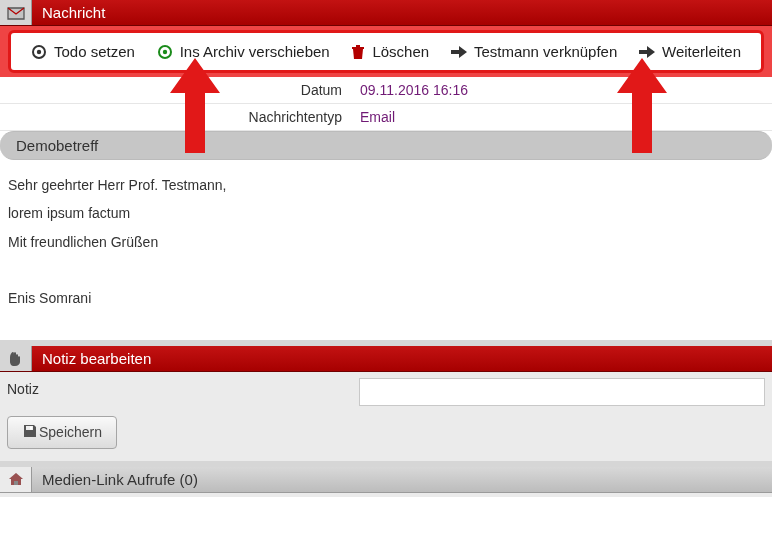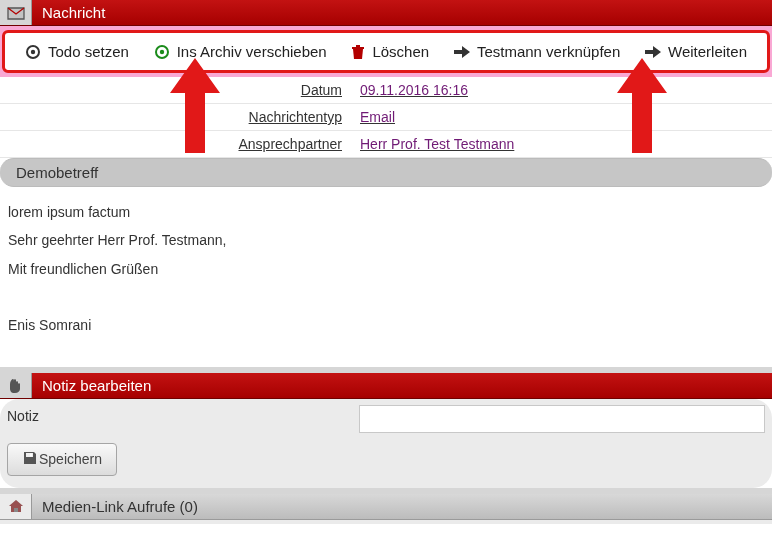--- a/index.html
+++ b/index.html
@@ -32,22 +32,22 @@
     color: #555;
     border-right: 1px solid #999;
   }
   .section-header .header-title {
     padding-left: 10px;
     font-size: 15px;
   }
 
   
   .toolbar-wrap {
-    background: #f9a8d4;
-    padding: 4px 2px;
+    background: #ef4444;
+    padding: 4px 8px;
   }
   .toolbar {
     border: 3px solid #e11818;
     border-radius: 6px;
     display: flex;
     align-items: center;
     justify-content: space-between;
     padding: 10px 20px;
     background: #fff;
   }
@@ -62,21 +62,20 @@
   .tb-item svg { display: block; }
 
   
   .meta {
     background: #fff;
   }
   .meta-row {
     display: flex;
     align-items: center;
     border-bottom: 1px solid #e6e6e6;
-    text-decoration: underline;
   }
   .meta-label {
     width: 352px;
     text-align: right;
     padding: 5px 10px 5px 0;
     color: #333;
   }
   .meta-value {
     flex: 1;
     padding: 5px 8px;
@@ -101,21 +100,20 @@
     font-size: 14px;
     line-height: 1.6;
   }
   .msg-body p { margin-bottom: 6px; }
   .msg-body .sig { margin-top: 34px; }
 
   
   .notiz-body {
     padding: 6px 7px 12px 7px;
     background:#ebebeb;
-    border-radius:19px;
   }
   .notiz-row {
     display:flex;
     align-items:flex-start;
     margin-bottom:10px;
   }
   .notiz-label {
     width:352px;
     padding:3px 0 0 0;
     color:#333;
@@ -242,31 +240,27 @@
 
   <div class="meta">
     <div class="meta-row">
       <div class="meta-label">Datum</div>
       <div class="meta-value">09.11.2016 16:16</div>
     </div>
     <div class="meta-row">
       <div class="meta-label">Nachrichtentyp</div>
       <div class="meta-value">Email</div>
     </div>
-    <div class="meta-row">
-      <div class="meta-label">Ansprechpartner</div>
-      <div class="meta-value">Herr Prof. Test Testmann</div>
-    </div>
   </div>
 
   <div class="subject-bar">Demobetreff</div>
 
   <div class="msg-body">
+    <p>Sehr geehrter Herr Prof. Testmann,</p>
     <p>lorem ipsum factum</p>
-    <p>Sehr geehrter Herr Prof. Testmann,</p>
     <p>Mit freundlichen Grüßen</p>
     <p class="sig">Enis Somrani</p>
   </div>
 </div>
 
 <div class="gap"></div>
 
 <div class="section-header">
   <div class="header-icon">
     <svg width="18" height="16" viewBox="0 0 18 16">

